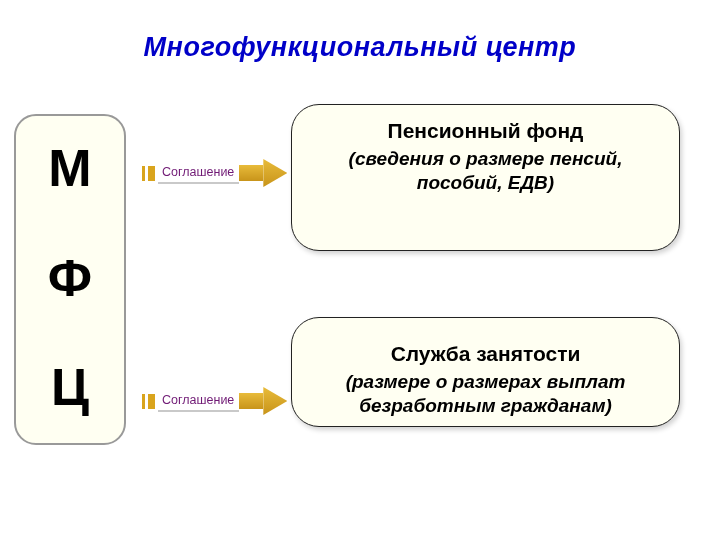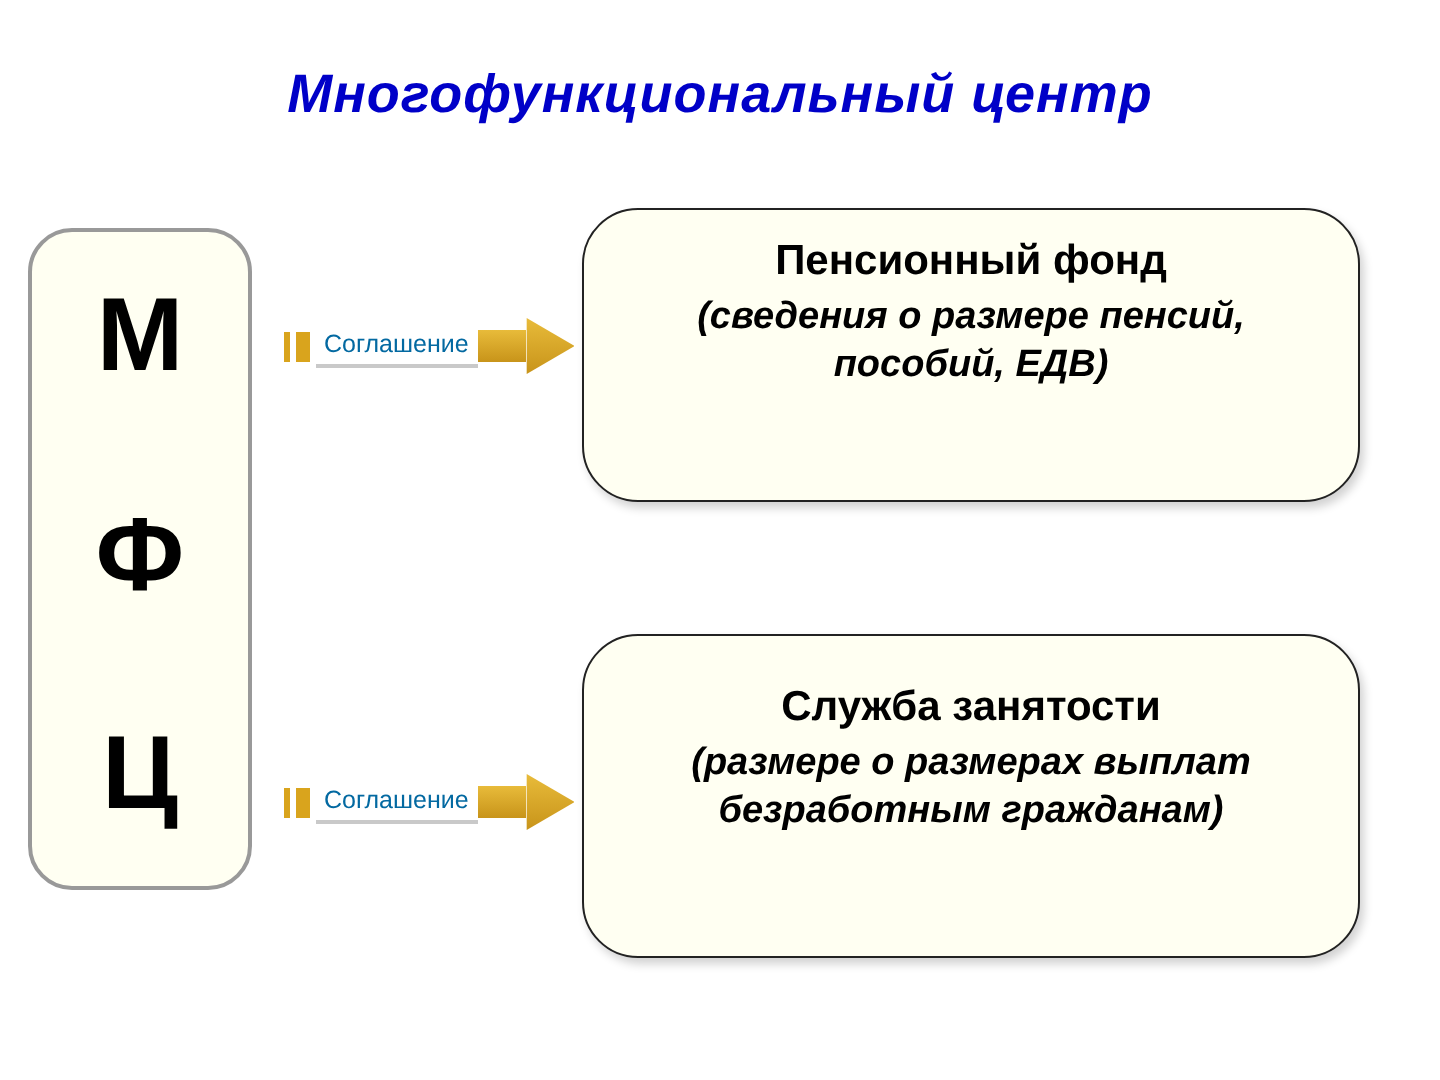--- a/index.html
+++ b/index.html
@@ -57,21 +57,21 @@
     width: 389px;
     background: #fffff2;
     border: 1.5px solid #222222;
     border-radius: 28px;
     box-sizing: border-box;
     text-align: center;
     box-shadow: 2px 3px 5px rgba(0,0,0,0.18);
     padding: 0 20px;
   }
   .org-box-1 { top: 104px; height: 147px; padding-top: 14px; }
-  .org-box-2 { top: 317px; height: 162px; padding-top: 24px; }
+  .org-box-2 { top: 317px; height: 110px; padding-top: 24px; }
   .org-title {
     font-size: 21px;
     font-weight: bold;
     color: #000000;
   }
   .org-sub {
     margin-top: 4px;
     font-size: 19px;
     font-weight: bold;
     font-style: italic;
@@ -93,21 +93,21 @@
     width: 7px;
     height: 15px;
     background: #d9a41d;
     margin-right: 3px;
     flex: none;
   }
   .gold-bar.thin { width: 3px; }
   .arrow-label {
     background: #ffffff;
     font-size: 12.5px;
-    color: #0369a1;
+    color: #701a75;
     padding: 2px 5px 3px 4px;
     border-bottom: 2px solid #c9c9c9;
     white-space: nowrap;
     flex: none;
   }
   .arrow-body {
     width: 24px;
     height: 16px;
     background: linear-gradient(#e8bb3a, #c8941a);
     flex: none;

